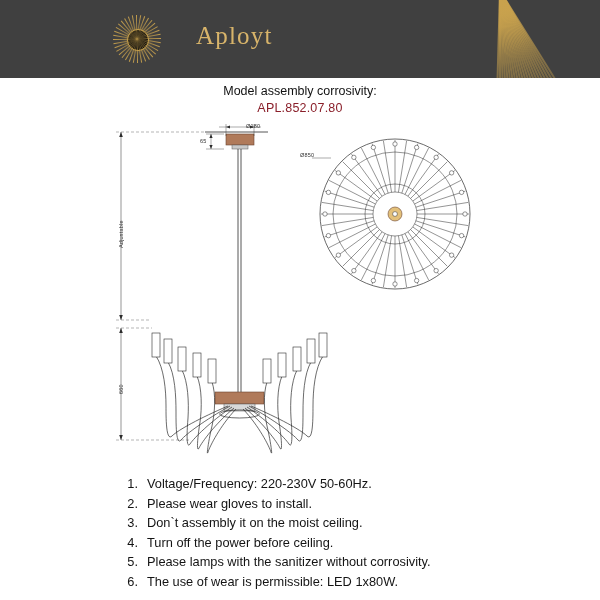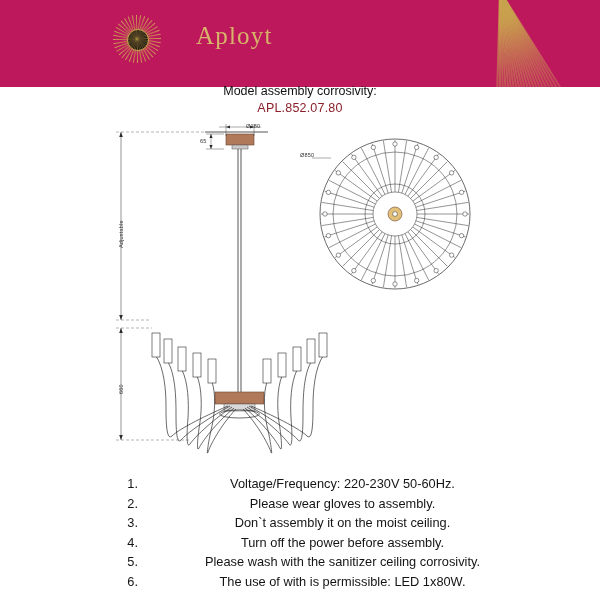--- a/index.html
+++ b/index.html
@@ -14,22 +14,22 @@
     color: #1a1a1a;
     position: relative;
     overflow: hidden;
   }
 
   
   .banner {
     position: absolute;
     left: 0; top: 0;
     width: 600px;
-    height: 87px;
-    background: #be185d;
+    height: 78px;
+    background: #404040;
     overflow: hidden;
   }
   .banner-logo-mark {
     position: absolute;
     left: 112px;
     top: 14px;
     width: 50px;
     height: 50px;
   }
   .banner-logo-mark .ray {
@@ -134,21 +134,21 @@
     font-size: 12.8px;
     line-height: 19.5px;
     color: #141414;
   }
   .instr-num {
     width: 20px;
     flex: 0 0 20px;
     text-align: right;
     padding-right: 9px;
   }
-  .instr-text { flex: 1 1 auto; text-align: center; }
+  .instr-text { flex: 1 1 auto; }
 </style>
 </head>
 <body>
 
 <div class="banner">
   <div class="banner-logo-mark" id="logo-mark">
     <div class="disc"></div>
   <div class="ray" style="transform: rotate(0deg);"></div>
       <div class="ray" style="transform: rotate(10deg);"></div>
       <div class="ray" style="transform: rotate(20deg);"></div>
@@ -365,31 +365,31 @@
   <span class="dim-label vert" style="left:118px; top:276px;">660</span>
 </div>
 
 <div class="instructions">
   <div class="instr-row">
     <span class="instr-num">1.</span>
     <span class="instr-text">Voltage/Frequency: 220-230V 50-60Hz.</span>
   </div>
   <div class="instr-row">
     <span class="instr-num">2.</span>
-    <span class="instr-text">Please wear gloves to assembly.</span>
+    <span class="instr-text">Please wear gloves to install.</span>
   </div>
   <div class="instr-row">
     <span class="instr-num">3.</span>
     <span class="instr-text">Don`t assembly it on the moist ceiling.</span>
   </div>
   <div class="instr-row">
     <span class="instr-num">4.</span>
-    <span class="instr-text">Turn off the power before assembly.</span>
+    <span class="instr-text">Turn off the power before ceiling.</span>
   </div>
   <div class="instr-row">
     <span class="instr-num">5.</span>
-    <span class="instr-text">Please wash with the sanitizer ceiling corrosivity.</span>
+    <span class="instr-text">Please lamps with the sanitizer without corrosivity.</span>
   </div>
   <div class="instr-row">
     <span class="instr-num">6.</span>
-    <span class="instr-text">The use of with is permissible: LED 1x80W.</span>
+    <span class="instr-text">The use of wear is permissible: LED 1x80W.</span>
   </div>
 </div>
 
 </body></html>

